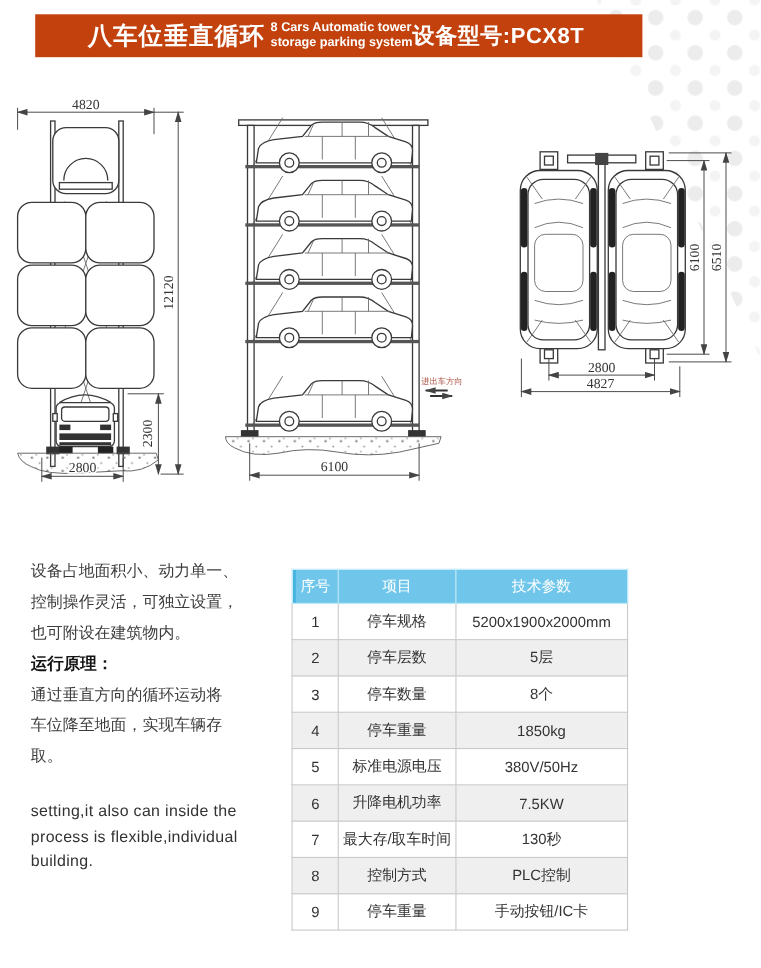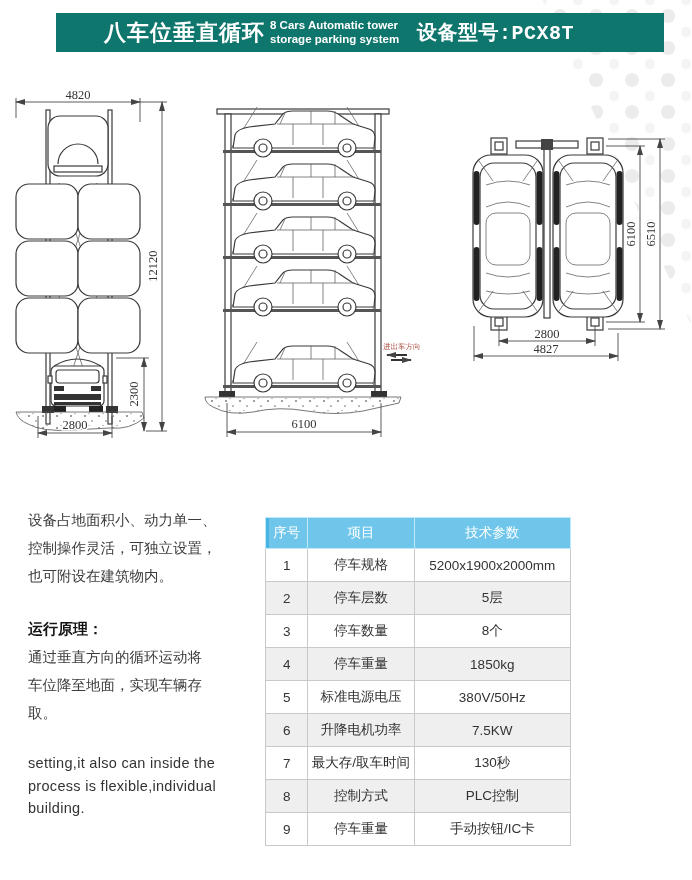--- a/index.html
+++ b/index.html
@@ -5,41 +5,41 @@
   html,body{margin:0;padding:0;background:#fff;}
   .page{position:relative;width:692px;height:880px;background:#ffffff;overflow:hidden;
         font-family:"Liberation Sans",sans-serif;}
   
   .dots{position:absolute;top:0;right:0;width:150px;height:345px;z-index:0;
         background-image:radial-gradient(circle,#ececec 6.5px,transparent 7.5px),
                          radial-gradient(circle,#f4f4f4 4.5px,transparent 5.5px);
         background-size:36px 32px,36px 32px;background-position:0 0,18px 16px;
         clip-path:polygon(0 0,100% 0,100% 95%);}
   
-  .banner{position:absolute;left:56px;top:13px;width:608px;height:39px;background:#0f766e;
+  .banner{position:absolute;left:32px;top:13px;width:552px;height:39px;background:#c2410c;
           display:flex;align-items:center;color:#fff;z-index:2;}
   .banner-title{font-size:22px;font-weight:bold;margin-left:48px;letter-spacing:1px;white-space:nowrap;}
   .banner-sub{font-size:11.5px;font-weight:bold;line-height:1.18;margin-left:5px;white-space:nowrap;}
-  .banner-model{font-size:20px;font-weight:bold;margin-left:18px;letter-spacing:.5px;white-space:nowrap;font-family:Liberation Mono, monospace;}
+  .banner-model{font-size:20px;font-weight:bold;letter-spacing:.5px;white-space:nowrap;}
   
   .diagram{position:absolute;z-index:1;}
   #dg-front{left:12px;top:88px;}
   #dg-side{left:195px;top:85px;}
   #dg-top{left:458px;top:128px;}
   .ln{stroke:#3a3a3a;fill:none;stroke-width:1.2;}
   .lnw{stroke:#3a3a3a;fill:#fff;stroke-width:1.2;}
   .lnt{stroke:#666;fill:none;stroke-width:.8;}
   .dim{stroke:#4a4a4a;stroke-width:.9;fill:none;}
   .dim-text{font-family:"Liberation Serif",serif;font-size:12.5px;fill:#333;
             paint-order:stroke;stroke:#fff;stroke-width:3px;}
   .red-label{font-size:7.5px;fill:#a8493b;font-family:"Liberation Sans",sans-serif;}
   
   .desc{position:absolute;left:28px;top:506px;width:232px;color:#3c3c3c;z-index:1;}
   .desc .p1 div,.desc .p2 div{font-size:14.5px;line-height:28px;}
-  .desc .heading{font-weight:bold;font-size:15px;color:#141414;margin-top:25px;line-height:28px;}
+  .desc .heading{font-weight:bold;font-size:15px;color:#141414;line-height:28px;}
   .desc .p3{margin-top:25px;}
   .desc .p3 div{font-size:14.5px;line-height:22.5px;letter-spacing:.3px;color:#333;}
   
   .spec-table{position:absolute;left:265px;top:517px;width:306px;z-index:1;
               border-collapse:collapse;text-align:center;color:#333;font-size:13.5px;}
   .spec-table th{background:#6fc6ea;color:#fff;font-weight:normal;height:28px;
                  border:1px solid #bfe9f8;font-size:13.5px;}
   .spec-table thead th:first-child{box-shadow:inset 3px 0 0 #48b4e2;}
   .spec-table td{border:1px solid #c9c9c9;height:30px;}
   .spec-table tbody tr:nth-child(even){background:#efefef;}

